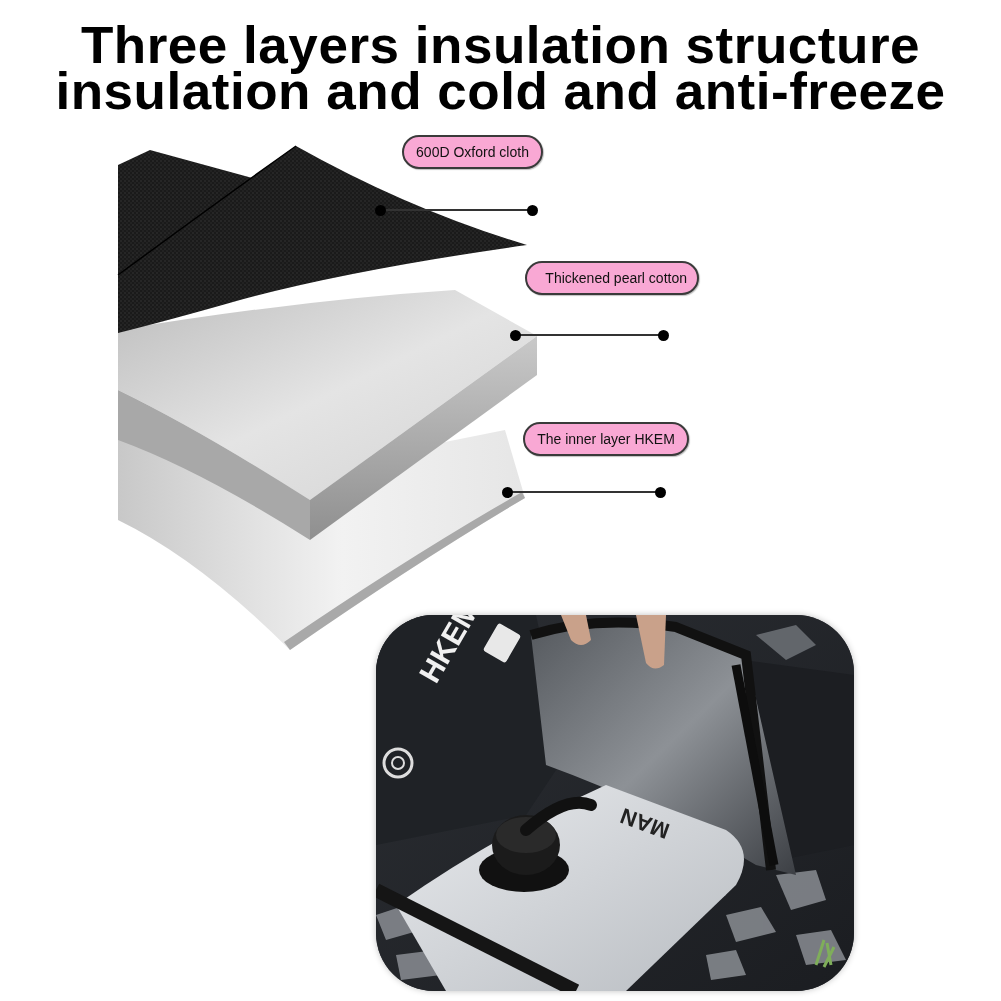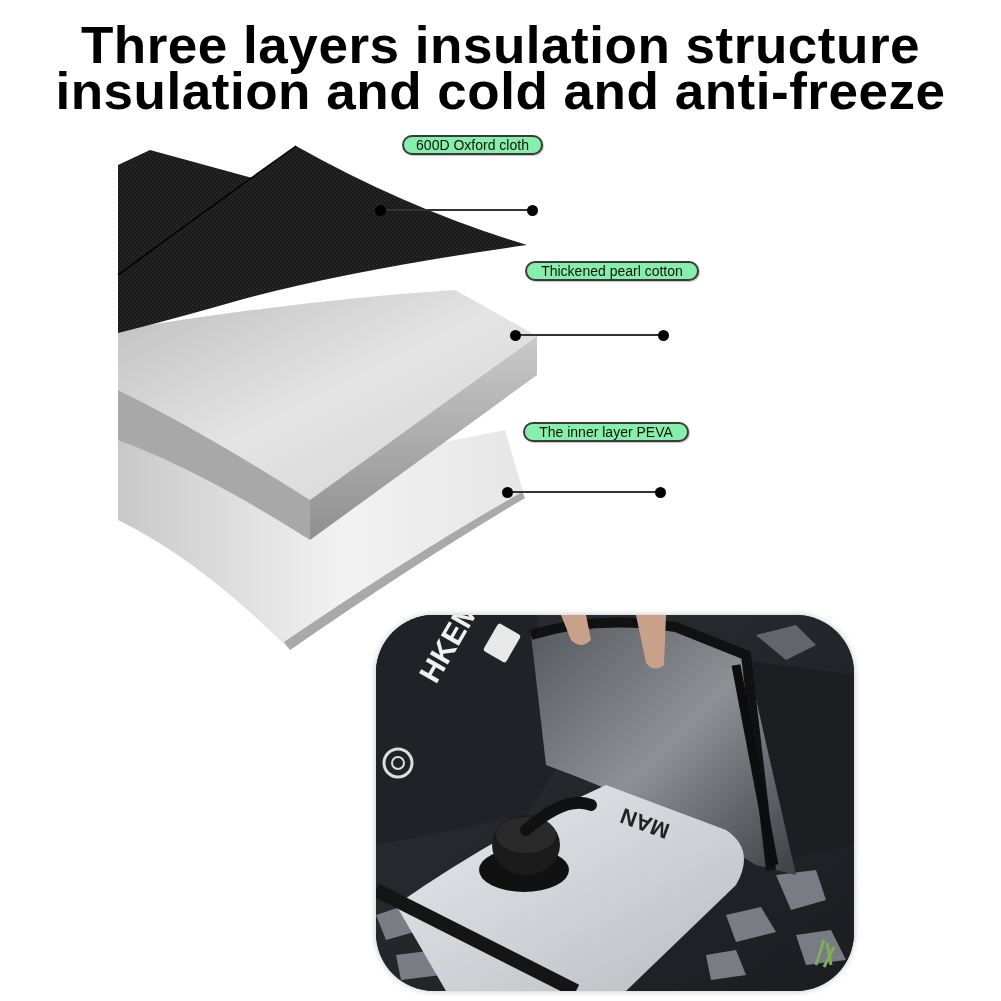--- a/index.html
+++ b/index.html
@@ -3,22 +3,22 @@
 <meta charset="utf-8">
 <style>
   html, body { margin:0; padding:0; background:#ffffff; }
   body { width:1001px; height:1001px; position:relative; overflow:hidden;
          font-family:"Liberation Sans", sans-serif; }
   .title { position:absolute; left:0; top:22px; width:1001px; text-align:center;
            font-family:"Liberation Sans", sans-serif; font-weight:bold; font-size:52px;
            line-height:46px; color:#000; letter-spacing:0.5px; }
   .title span { display:block; transform:scaleX(1.02); }
   .layers { position:absolute; left:0; top:0; width:1001px; height:1001px; }
-  .pill { position:absolute; height:20px; border:2px solid #3a3a3a; border-radius:18px;
-          background:#86efac; box-sizing:border-box; display:flex; align-items:center;
+  .pill { position:absolute; height:34px; border:2px solid #3a3a3a; border-radius:18px;
+          background:#f9a8d4; box-sizing:border-box; display:flex; align-items:center;
           justify-content:center; font-size:14px; color:#111; padding:0 10px; white-space:nowrap;
           box-shadow:1px 1px 1px rgba(0,0,0,0.25); }
   .leader { position:absolute; height:2px; background:#333; }
   .dot { position:absolute; width:11px; height:11px; border-radius:50%; background:#000;
          margin-left:-5px; margin-top:-5px; }
   .photo { position:absolute; left:376px; top:615px; width:478px; height:376px;
            border-radius:58px; overflow:hidden; background:#2a2d33;
            box-shadow:0 0 6px rgba(0,0,0,0.25); }
   .photo svg { position:absolute; left:0; top:0; }
 </style>
@@ -71,29 +71,29 @@
   </g>
 </svg>
 
 <div class="pill" style="left:402px; top:135px; width:141px;">
   <span>600D Oxford cloth</span>
 </div>
 <div class="leader" style="left:380px; top:209px; width:152px;"></div>
 <div class="dot" style="left:380px; top:210px;"></div>
 <div class="dot" style="left:532px; top:210px;"></div>
 
-<div class="pill" style="left:525px; top:261px; width:174px;">
+<div class="pill" style="left:525px; top:261px; width:174px;justify-content:flex-end;">
   <span>Thickened pearl cotton</span>
 </div>
 <div class="leader" style="left:515px; top:334px; width:148px;"></div>
 <div class="dot" style="left:515px; top:335px;"></div>
 <div class="dot" style="left:663px; top:335px;"></div>
 
 <div class="pill" style="left:523px; top:422px; width:166px;">
-  <span>The inner layer PEVA</span>
+  <span>The inner layer HKEM</span>
 </div>
 <div class="leader" style="left:507px; top:491px; width:153px;"></div>
 <div class="dot" style="left:507px; top:492px;"></div>
 <div class="dot" style="left:660px; top:492px;"></div>
 
 <div class="photo">
   <svg width="478" height="376" viewBox="0 0 478 376">
     <defs>
       <linearGradient id="bg" x1="0" y1="0" x2="1" y2="1">
         <stop offset="0" stop-color="#2b2e33"></stop>

